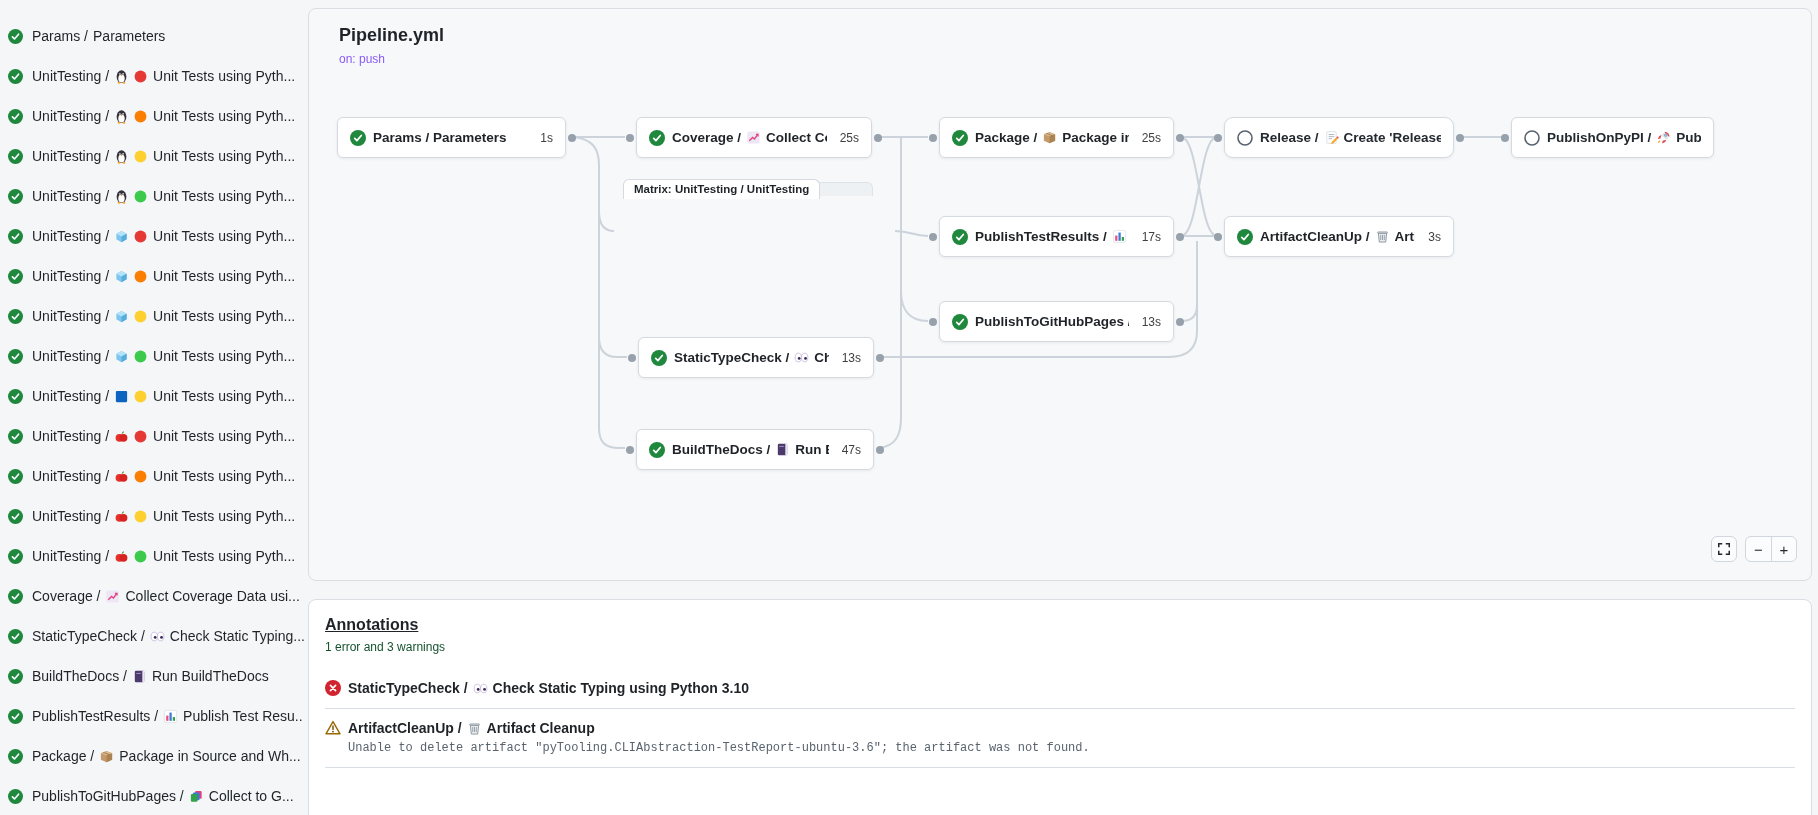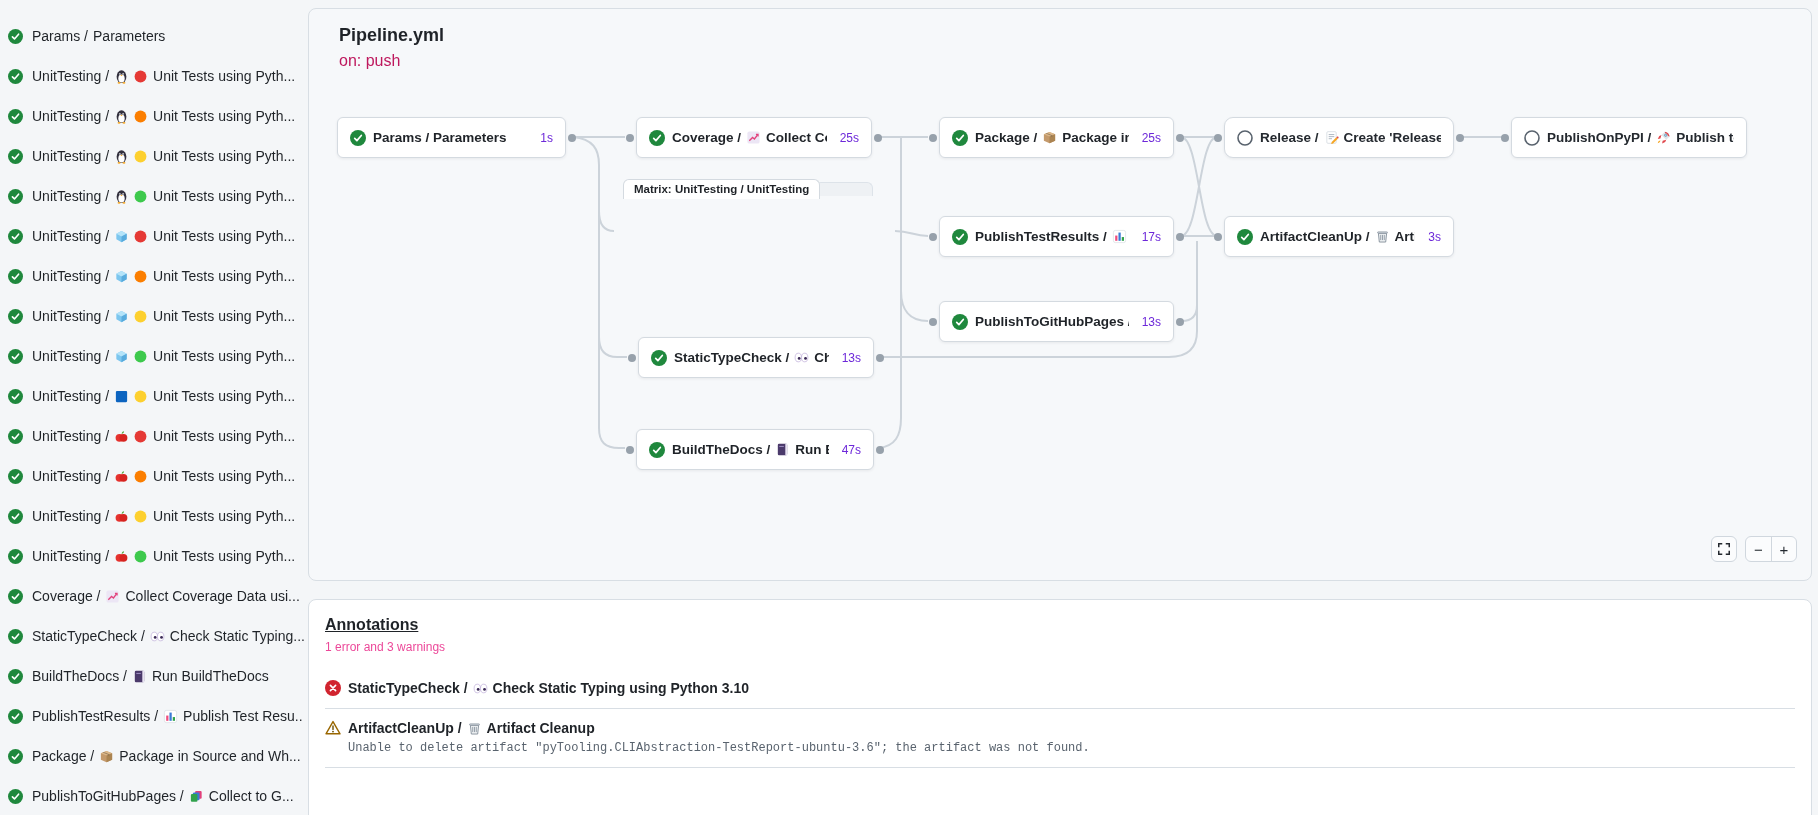--- a/index.html
+++ b/index.html
@@ -12,30 +12,30 @@
 
   
   .sidebar { position:absolute; left:0; top:0; width:308px; height:589px; padding:16px 0 0 8px; }
   .sb-item { display:flex; align-items:center; height:40px; gap:9px; cursor:pointer; }
   .sb-text { display:inline-flex; align-items:center; gap:5px; font-size:14px; color:#1f2328; white-space:nowrap; overflow:hidden; max-width:272px; }
 
   
   .graph-card { position:absolute; left:308px; top:8px; width:1504px; height:573px;
     background:#f6f8fa; border:1px solid #d8dee4; border-radius:8px; overflow:hidden; }
   .gc-title { position:absolute; left:30px; top:16px; font-size:18px; font-weight:700; color:#1f2328; }
-  .gc-trigger { position:absolute; left:30px; top:43px; font-size:16px; color:#be185d;text-align:right; }
+  .gc-trigger { position:absolute; left:30px; top:43px; font-size:12px; color:#8b5cf6;text-align:right; }
 
   .edges { position:absolute; left:0; top:0; width:1504px; height:573px; z-index:1; }
   .edges path { stroke:#ccd3da; stroke-width:2; fill:none; }
 
   .node { position:absolute; height:41px; background:#fff; border:1px solid #d4dae0; border-radius:6px;
     box-shadow:0 1px 3px rgba(27,31,36,.07); display:flex; align-items:center; padding:0 12px; gap:7px; z-index:2; cursor:pointer; }
   .node-title { display:inline-flex; align-items:center; gap:5px; font-size:13.5px; font-weight:700; color:#1f2328; white-space:nowrap; overflow:hidden; }
   .node.skipped .node-title { color:#24292f; }
-  .node-dur { margin-left:auto; padding-left:6px; font-size:12px; color:#6d28d9; flex:none; }
+  .node-dur { margin-left:auto; padding-left:6px; font-size:12px; color:#404040; flex:none; }
   .dot { position:absolute; width:8px; height:8px; border-radius:50%; background:#97a1ab; top:50%; margin-top:-4px; z-index:3; }
   .dot.l { left:-11px; } .dot.r { right:-11px; }
 
   .matrix-tab { position:absolute; left:314px; top:170px; z-index:4; background:#fff; border:1px solid #d4dae0; border-bottom:none;
     border-radius:6px 6px 0 0; font-size:11.5px; font-weight:700; padding:3px 10px 4px; color:#1f2328; }
   .matrix-ghost { position:absolute; left:506px; top:173px; width:58px; height:14px; z-index:2; background:#eef1f4;
     border:1px solid #dde3e9; border-bottom:none; border-radius:6px 6px 0 0; }
   .matrix-box { position:absolute; left:314px; top:186px; width:265px; height:89px; background:#fff; border:1px solid #d4dae0;
     border-radius:0 8px 8px 8px; box-shadow:0 1px 3px rgba(27,31,36,.07); z-index:3; padding:14px 16px; }
   .matrix-row { display:flex; align-items:center; gap:8px; font-size:13.5px; font-weight:700; color:#1f2328; }
@@ -48,21 +48,21 @@
     display:flex; align-items:center; justify-content:center; cursor:pointer; color:#24292f; }
   .btn-group { display:flex; border:1px solid #d0d7de; border-radius:6px; background:#fbfcfd; overflow:hidden; }
   .btn-group .half { width:25px; height:24px; display:flex; align-items:center; justify-content:center;
     font-size:15px; color:#24292f; cursor:pointer; }
   .btn-group .half + .half { border-left:1px solid #d0d7de; }
 
   
   .ann-card { position:absolute; left:308px; top:599px; width:1504px; height:230px; background:#fff;
     border:1px solid #d8dee4; border-radius:8px; padding:16px; }
   .ann-title { font-size:16px; font-weight:700; color:#1f2328;text-decoration:underline; }
-  .ann-summary { font-size:12px; color:#ec4899; margin-top:6px; }
+  .ann-summary { font-size:12px; color:#14532d; margin-top:6px; }
   .ann-rows { margin-top:15px; }
   .ann-row { padding:11px 0 12px; }
   .ann-row + .ann-row, .ann-stub { border-top:1px solid #d8dee4; }
   .ann-head { display:flex; align-items:center; gap:7px; font-size:14px; font-weight:700; color:#1f2328; }
   .ann-head .ttl { display:inline-flex; align-items:center; gap:5px; }
   .ann-msg { margin:5px 0 0 23px; font-family:"Liberation Mono","DejaVu Sans Mono",monospace; font-size:12px; color:#59636e; }
   .ann-stub { height:24px; }
 </style>
 </head>
 <body>
@@ -697,21 +697,21 @@
               <path d="M13.2 7.8l1.5 1.5.6-.6c.4-.4.4-1 0-1.4l-.1-.1c-.4-.4-1-.4-1.4 0z" fill="#e0474c"></path>
             </svg>
           </span>
       <span class="lbl">Create 'Release P...</span>
     </span>
 
   <span class="dot l"></span>
         <span class="dot r"></span>
       </div>
 
-  <div class="node skipped" style="left: 1202px; top: 108px; width: 236px;">
+  <div class="node skipped" style="left: 1202px; top: 108px; width: 203px;">
     <span class="icon16 status">
           <svg viewBox="0 0 16 16">
             <circle cx="8" cy="8" r="7" fill="none" stroke="#59636e" stroke-width="1.6"></circle>
           </svg>
         </span>
     <span class="node-title">
       <span class="pfx">PublishOnPyPI /</span>
       <span class="nicon icon15">
             <svg viewBox="0 0 16 16">
               <path d="M9.4 1.8c2.9.4 4.7 2.2 5.1 5.1L10.9 10.4 5.8 5.3z" fill="#dfe5ea"></path>

